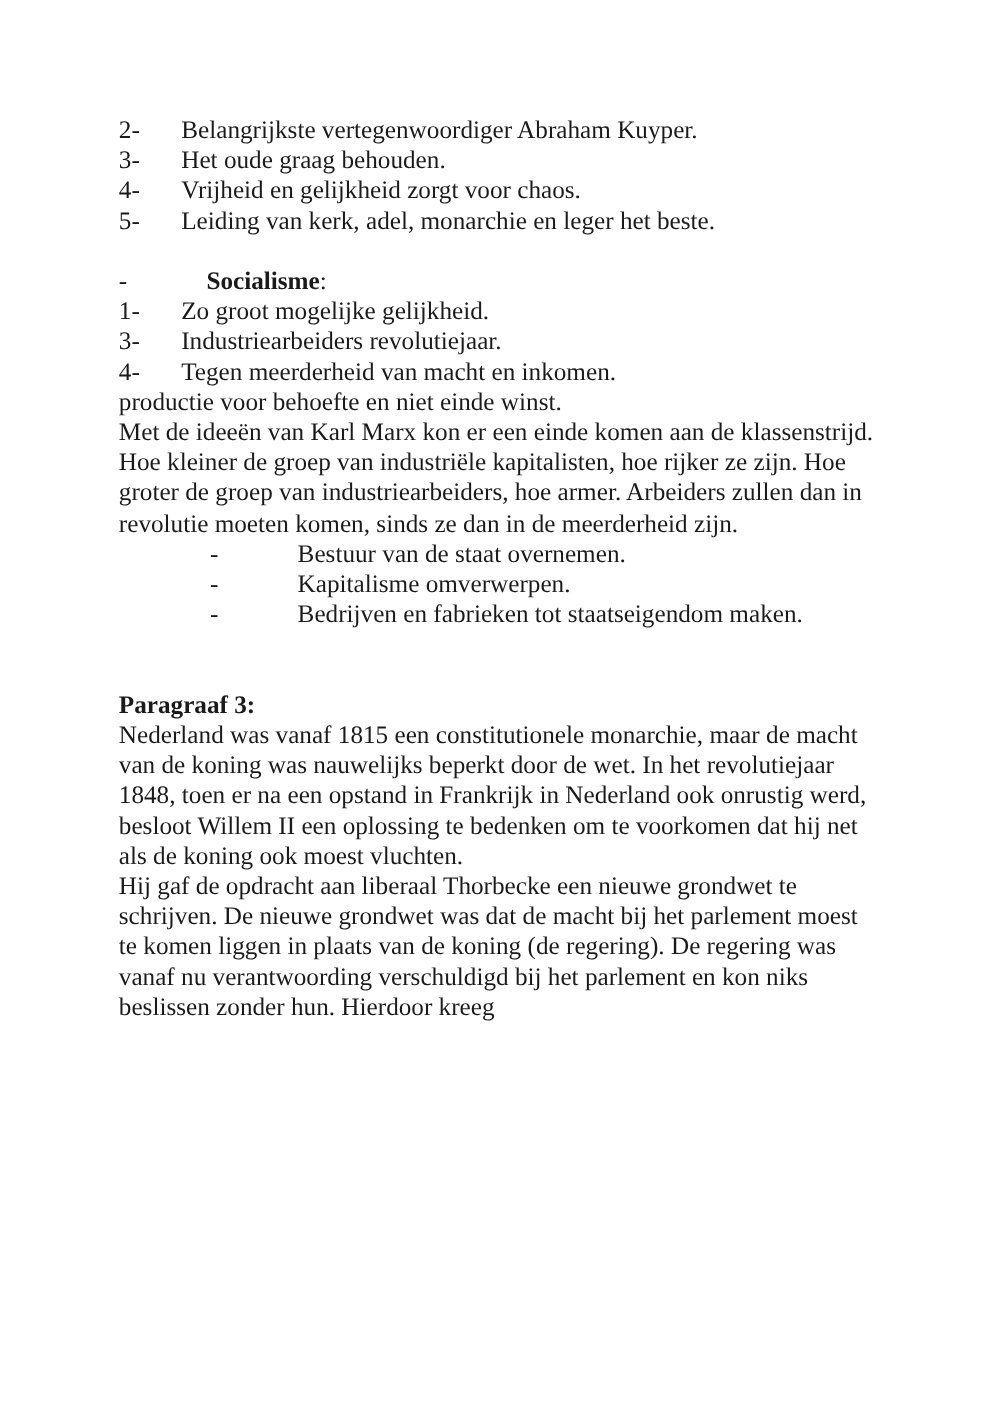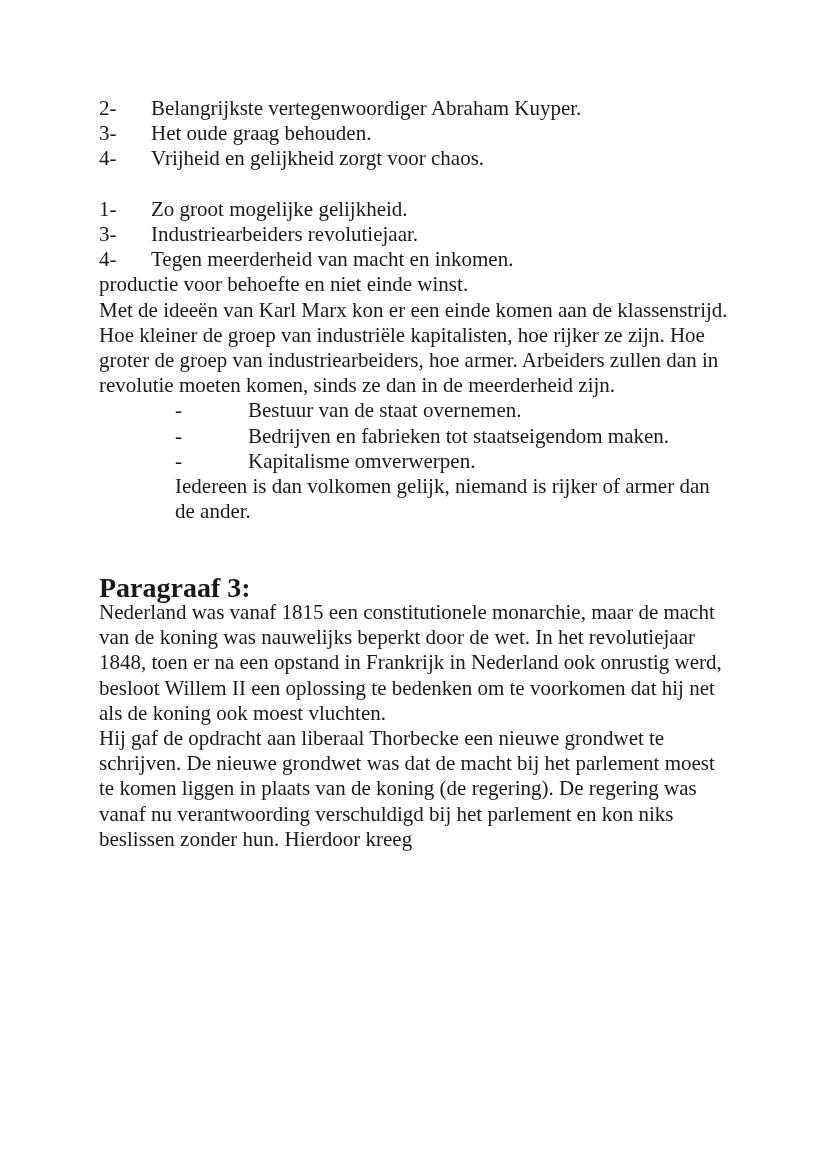--- a/index.html
+++ b/index.html
@@ -100,44 +100,50 @@
     padding: 0 0 0 76px;
   }
 
   .spacer-1 { height: 25.2px; }
   .spacer-2 { height: 50.4px; }
 
   .heading {
     margin: 0;
     padding: 0;
     font-weight: bold;
-    font-size: 28px;
+    font-size: 21px;
     line-height: 25.2px;
   }
 </style>
 </head>
 <body>
 
 <div class="page">
   <div class="doc">
 
     <div>
       <div class="num-item line">
         <span class="marker">2-</span><span class="txt">Belangrijkste vertegenwoordiger Abraham Kuyper.</span>
       </div>
       <div class="num-item line">
         <span class="marker">3-</span><span class="txt">Het oude graag behouden.</span>
       </div>
       <div class="num-item line">
         <span class="marker">4-</span><span class="txt">Vrijheid en gelijkheid zorgt voor chaos.</span>
       </div>
+      <div class="num-item line">
+        <span class="marker">5-</span><span class="txt">Leiding van kerk, adel, monarchie en leger het beste.</span>
+      </div>
     </div>
 
     <div class="spacer-1"></div>
 
+    <div class="bullet-head line">
+      <span class="marker">-</span><span class="label">Socialisme</span><span>:</span>
+    </div>
 
     <div>
       <div class="num-item line">
         <span class="marker">1-</span><span class="txt">Zo groot mogelijke gelijkheid.</span>
       </div>
       <div class="num-item line">
         <span class="marker">3-</span><span class="txt">Industriearbeiders revolutiejaar.</span>
       </div>
       <div class="num-item line">
         <span class="marker">4-</span><span class="txt">Tegen meerderheid van macht en inkomen.</span>
@@ -146,28 +152,27 @@
     </div>
 
     <p class="para">Met de ideeën van Karl Marx kon er een einde komen aan de klassenstrijd. Hoe kleiner de groep van industriële kapitalisten, hoe rijker ze zijn. Hoe groter de groep van industriearbeiders, hoe armer. Arbeiders zullen dan in revolutie moeten komen, sinds ze dan in de meerderheid zijn.</p>
 
 
     <div>
       <div class="dash-item line">
         <span class="marker">-</span><span class="txt">Bestuur van de staat overnemen.</span>
       </div>
       <div class="dash-item line">
-        <span class="marker">-</span><span class="txt">Bedrijven en fabrieken tot staatseigendom maken.</span>
+        <span class="marker">-</span><span class="txt">Kapitalisme omverwerpen.</span>
       </div>
       <div class="dash-item line">
-        <span class="marker">-</span><span class="txt">Kapitalisme omverwerpen.</span>
+        <span class="marker">-</span><span class="txt">Bedrijven en fabrieken tot staatseigendom maken.</span>
       </div>
     </div>
 
-    <p class="indent-cont">Iedereen is dan volkomen gelijk, niemand is rijker of armer dan de ander.</p>
 
     <div class="spacer-2"></div>
 
     <h2 class="heading">Paragraaf 3:</h2>
     <p class="para">Nederland was vanaf 1815 een constitutionele monarchie, maar de macht van de koning was nauwelijks beperkt door de wet. In het revolutiejaar 1848, toen er na een opstand in Frankrijk in Nederland ook onrustig werd, besloot Willem II een oplossing te bedenken om te voorkomen dat hij net als de koning ook moest vluchten.</p>
     <p class="para">Hij gaf de opdracht aan liberaal Thorbecke een nieuwe grondwet te schrijven. De nieuwe grondwet was dat de macht bij het parlement moest te komen liggen in plaats van de koning (de regering). De regering was vanaf nu verantwoording verschuldigd bij het parlement en kon niks beslissen zonder hun. Hierdoor kreeg</p>
 
   </div>
 </div>
 

